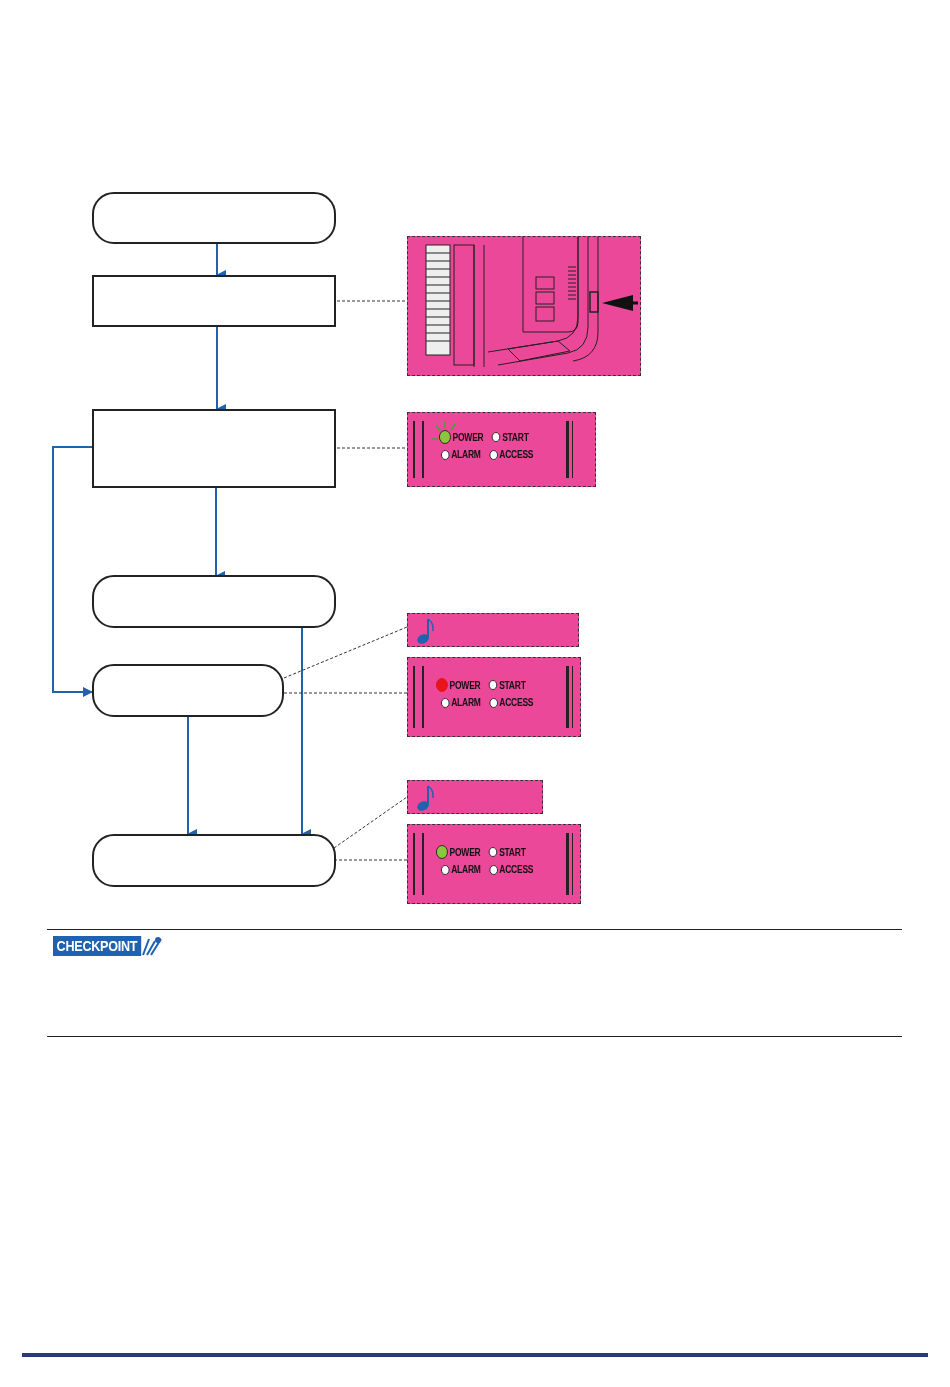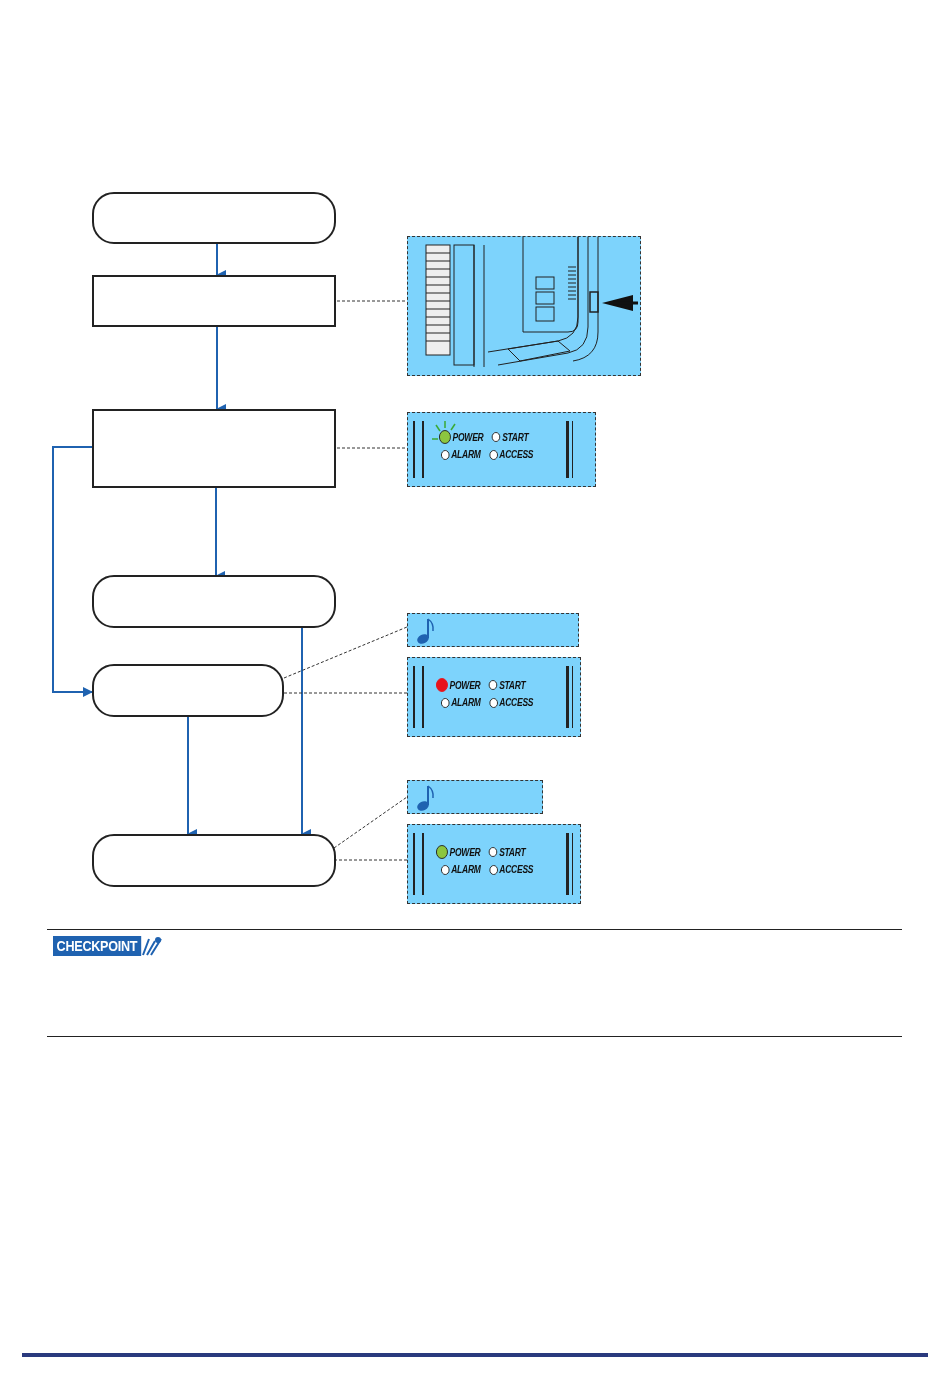--- a/index.html
+++ b/index.html
@@ -4,21 +4,21 @@
   <style>
     html, body { margin: 0; padding: 0; background: #ffffff; }
     body { width: 950px; height: 1387px; position: relative; overflow: hidden;
            font-family: "Liberation Sans", sans-serif; }
     .abs { position: absolute; }
     svg.flow { position: absolute; left: 0; top: 0; }
     .node { position: absolute; box-sizing: border-box; border: 2px solid #222;
             background: #fff; display: flex; align-items: center; justify-content: center;
             font-size: 13px; color: #222; text-align: center; }
     .node.round { border-radius: 22px; }
-    .callout { position: absolute; box-sizing: border-box; border: 1px dashed #333; background: #7dd3fc; font-style: italic; }
+    .callout { position: absolute; box-sizing: border-box; border: 1px dashed #333; background: #ec4899; }
     .led-panel .bar { position: absolute; top: 8px; bottom: 8px; background: #222; }
     .led-row { position: absolute; display: flex; align-items: center; font-size: 10px;
                font-weight: bold; color: #111; letter-spacing: -0.3px; white-space: nowrap;
                font-family: "Liberation Sans", sans-serif; transform: scaleX(0.85); transform-origin: left center; }
     .led { display: inline-block; width: 10px; height: 10px; border-radius: 50%;
            border: 1px solid #222; box-sizing: border-box; margin-right: 2px; background: #fff; }
     .led.big { width: 14px; height: 14px; }
     .led-label { margin-right: 10px; }
     .note-icon { position: absolute; left: 8px; top: 3px; }
     .checkpoint { position: absolute; left: 53px; top: 936px; height: 20px; display: flex; align-items: center; }

